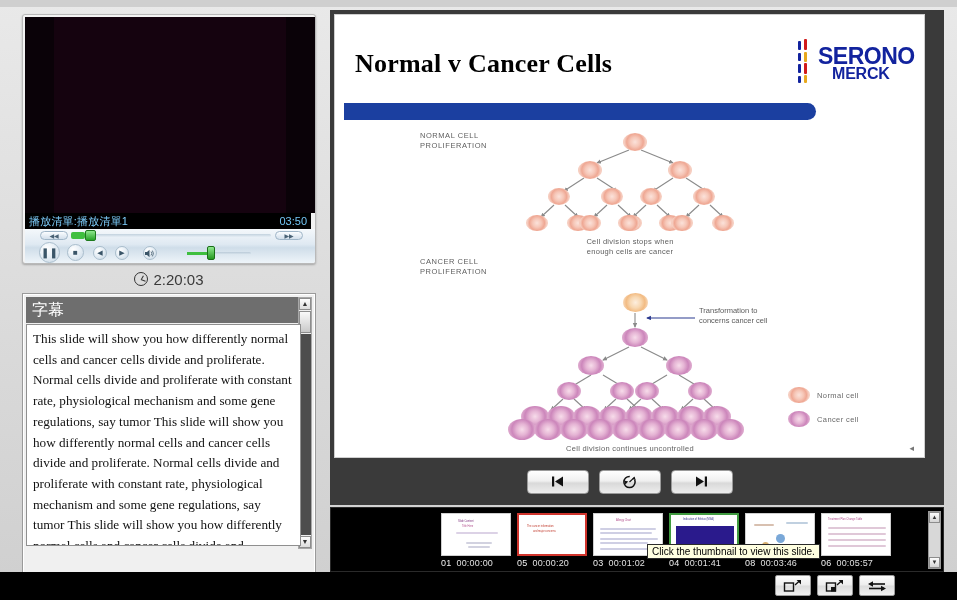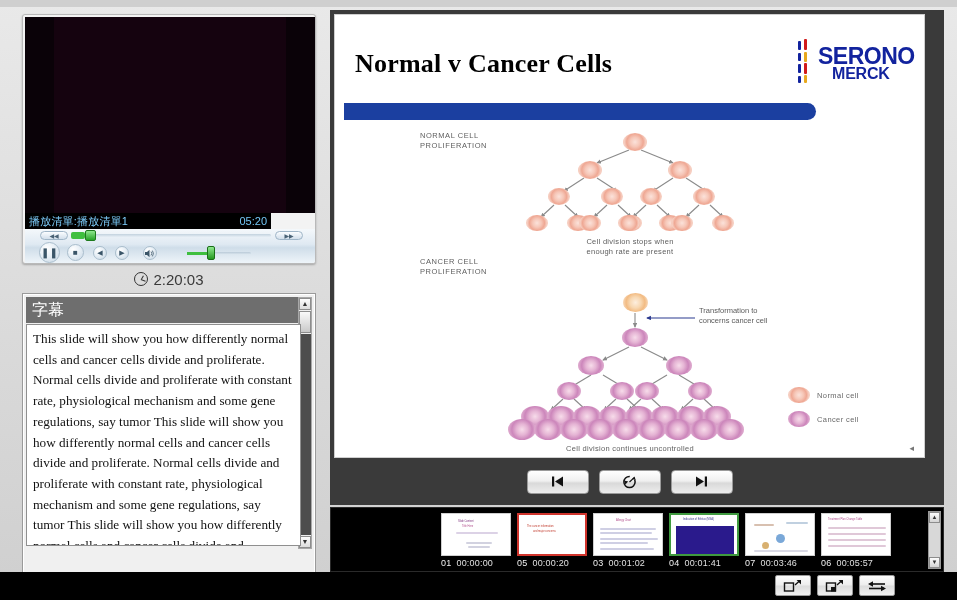--- a/index.html
+++ b/index.html
@@ -28,21 +28,21 @@
   }
   .video-screen {
     position:absolute; left:2px; top:2px; width:290px; height:196px;
     background:#0a0208;
   }
   .video-screen .inner-dark {
     position:absolute; left:10%; top:0; width:80%; height:100%;
     background:#15030f;
   }
   .status-bar {
-    position:absolute; left:2px; top:198px; width:246px; height:16px;
+    position:absolute; left:2px; top:198px; width:286px; height:16px;
     background:#000;
     color:#7fd0ff;
     font-size:11px;
     line-height:16px;
     padding:0 4px;
     display:flex; justify-content:space-between; align-items:center;
   }
   .status-bar .pl-title { letter-spacing:.2px; }
   .status-bar .pl-time { color:#73c6f5; font-size:11px; }
 
@@ -352,21 +352,21 @@
 
   <div id="left-col">
 
     <div class="video-shell">
       <div class="video-screen">
         <div class="inner-dark"></div>
       </div>
 
       <div class="status-bar">
         <span class="pl-title">播放清單:播放清單1</span>
-        <span class="pl-time">05:20</span>
+        <span class="pl-time">03:50</span>
       </div>
 
       <div class="ctrl-bar">
         <div class="seek-row">
           <div class="seek-pill left">◀◀</div>
           <div class="seek-track"></div>
           <div class="seek-fill"></div>
           <div class="seek-knob"></div>
           <div class="seek-pill right">▶▶</div>
         </div>
@@ -508,21 +508,21 @@
         <div class="cell normal" style="left:191px; top:90px; width:22px; height:16px;"></div>
         <div class="cell normal" style="left:232px; top:90px; width:22px; height:16px;"></div>
         <div class="cell normal" style="left:244px; top:90px; width:22px; height:16px;"></div>
         <div class="cell normal" style="left:285px; top:90px; width:22px; height:16px;"></div>
         <div class="cell normal" style="left:283px; top:90px; width:22px; height:16px;"></div>
         <div class="cell normal" style="left:324px; top:90px; width:22px; height:16px;"></div>
         <div class="cell normal" style="left:336px; top:90px; width:22px; height:16px;"></div>
         <div class="cell normal" style="left:377px; top:90px; width:22px; height:16px;"></div>
         <div class="dcaption" style="left:215px; top:112px; width:160px;">
           <div>Cell division stops when</div>
-          <div>enough rate are present</div>
+          <div>enough cells are cancer</div>
         </div>
 
         <div class="dlabel" style="left:85px; top:132px;">
           <div>CANCER CELL</div>
           <div>PROLIFERATION</div>
         </div>
         <div class="cell transform" style="left:288px; top:168px; width:25px; height:19px;"></div>
         <div class="xform-note" style="left:364px; top:181px;">
           <div>Transformation to</div>
           <div>concerns cancer cell</div>
@@ -653,29 +653,30 @@
       </span>
       <span class="timeitem">
         <span class="num">03</span>
           <span class="tv">00:01:02</span>
       </span>
       <span class="timeitem">
         <span class="num">04</span>
           <span class="tv">00:01:41</span>
       </span>
       <span class="timeitem">
-        <span class="num">07</span>
+        <span class="num">08</span>
           <span class="tv">00:03:46</span>
       </span>
       <span class="timeitem">
         <span class="num">06</span>
           <span class="tv">00:05:57</span>
       </span>
     </div>
 
+    <div class="tooltip">Click the thumbnail to view this slide.</div>
 
     <div class="thumb-vscroll">
       <div class="tvs-arrow up">▲</div>
       <div class="tvs-arrow dn">▼</div>
     </div>
   </div>
 
   <div id="bottom-bar">
 
     <div class="bb-btns">

